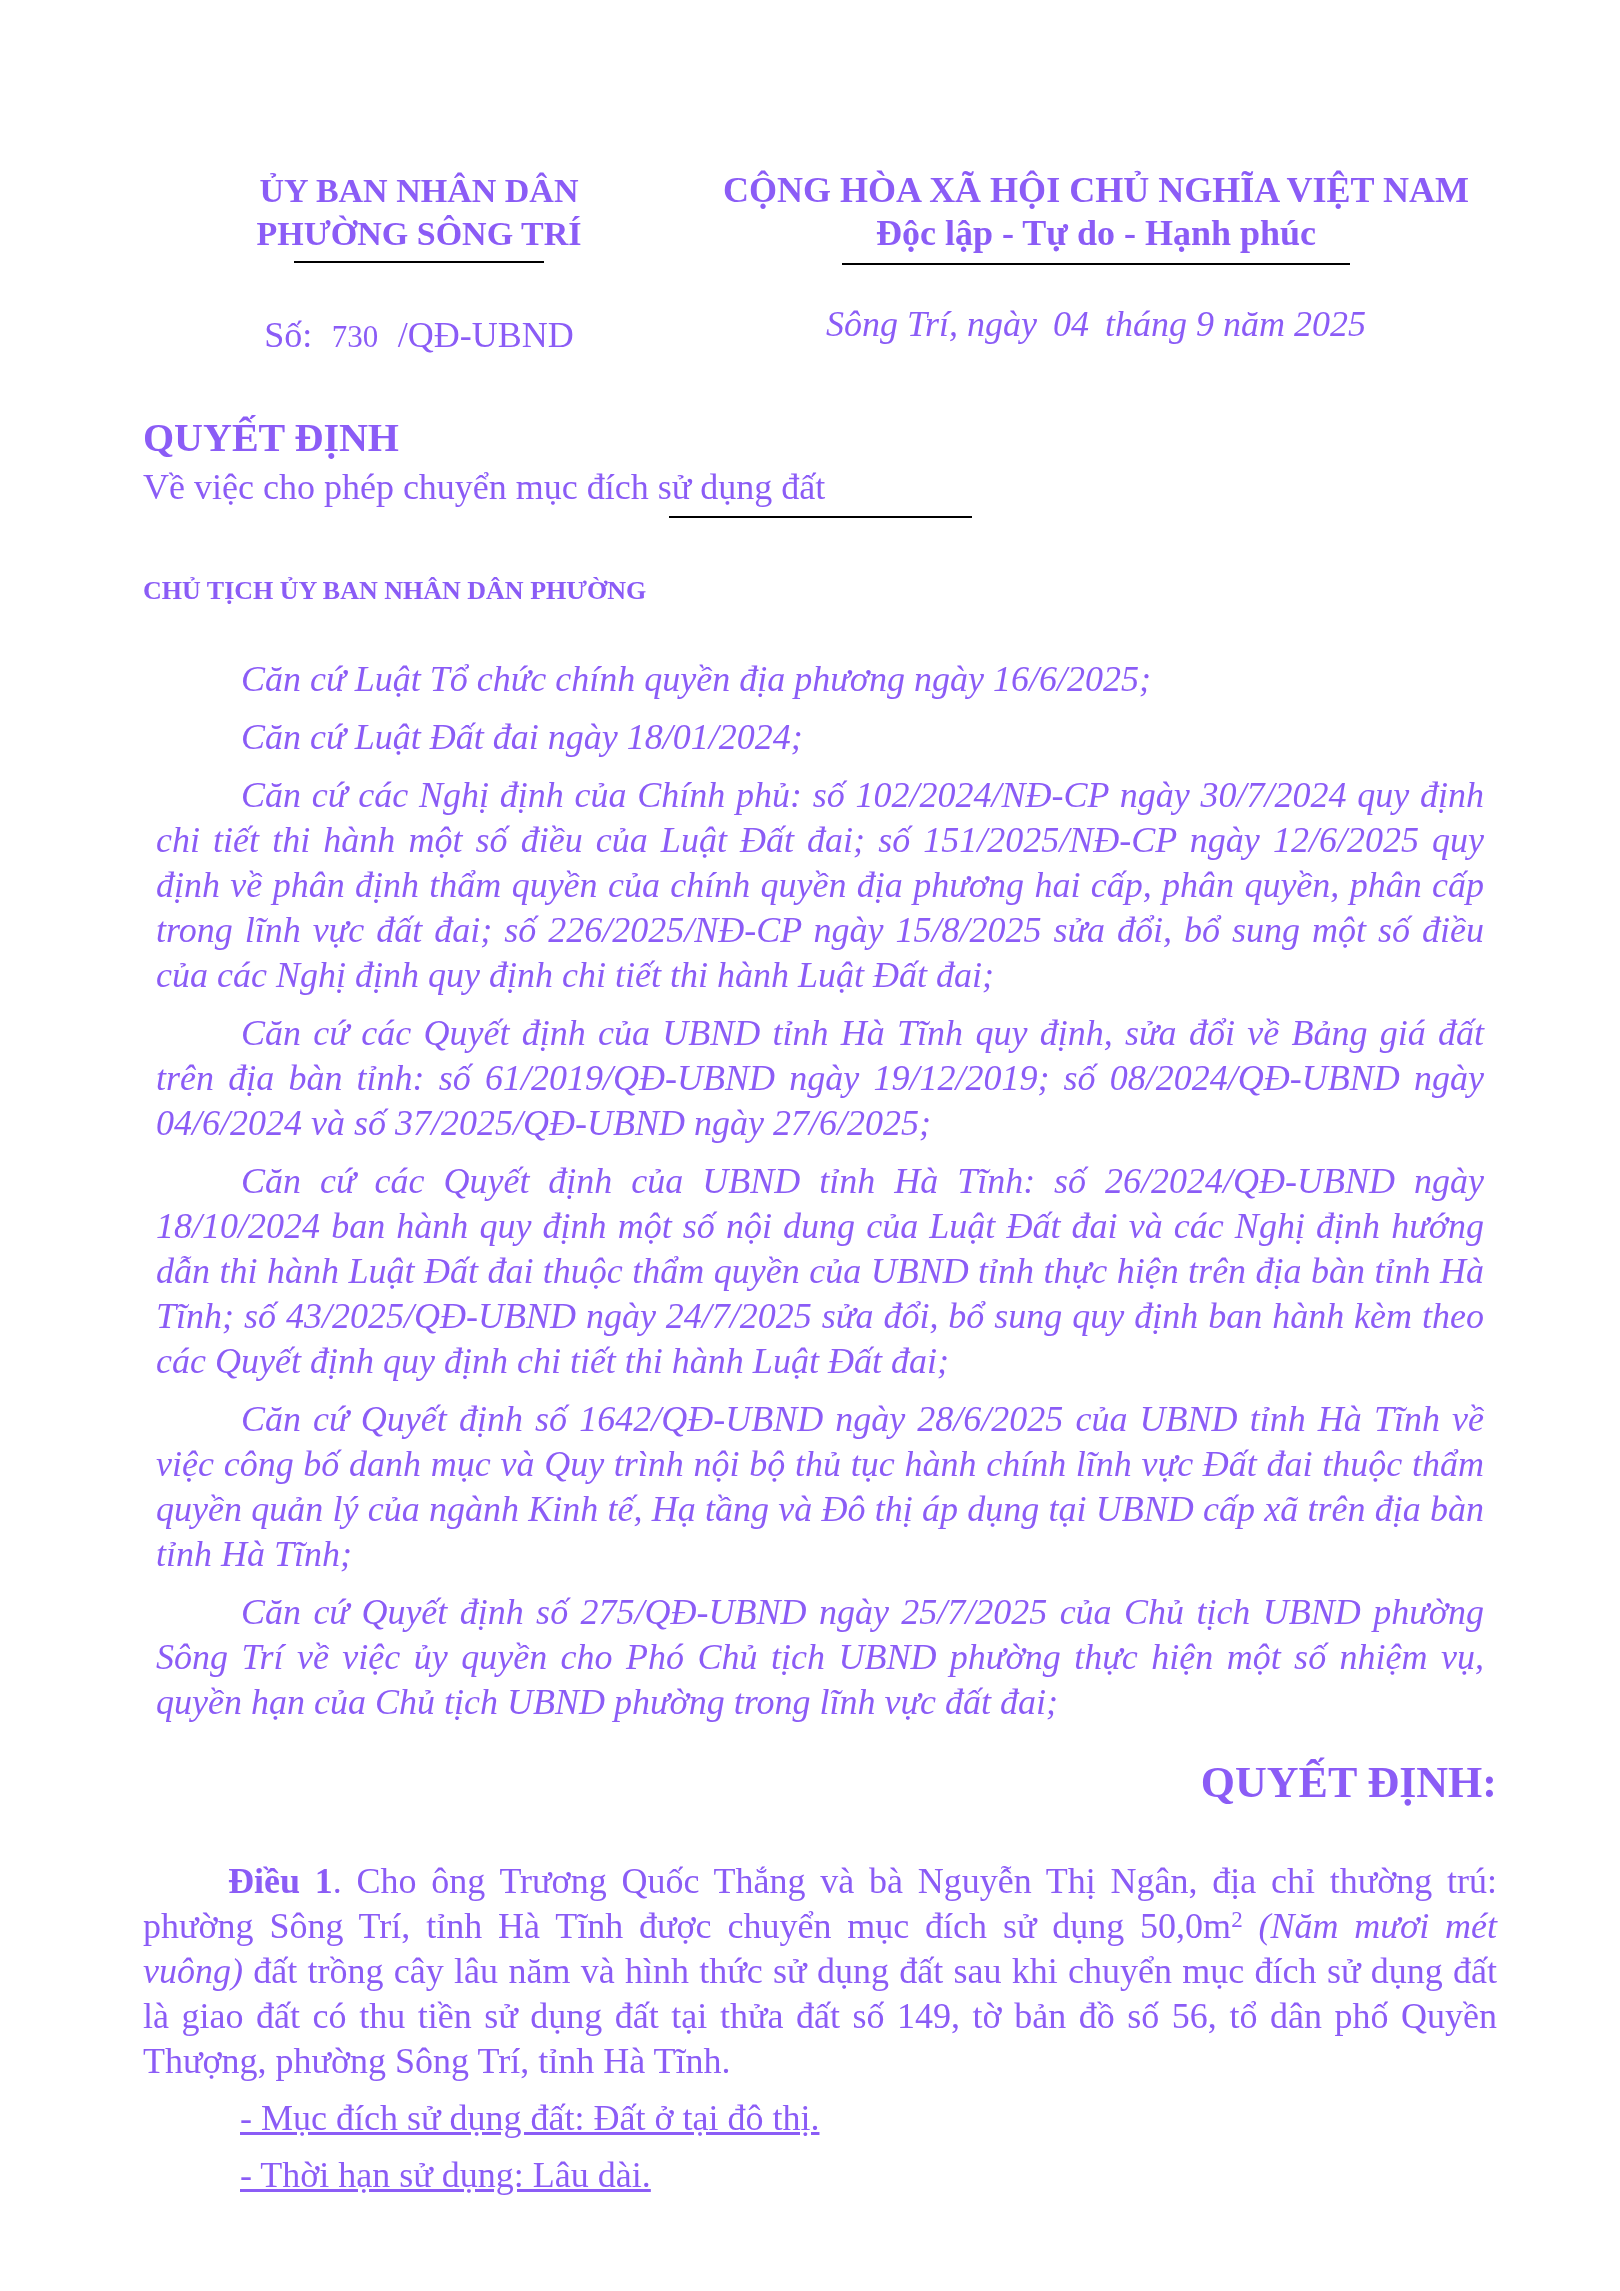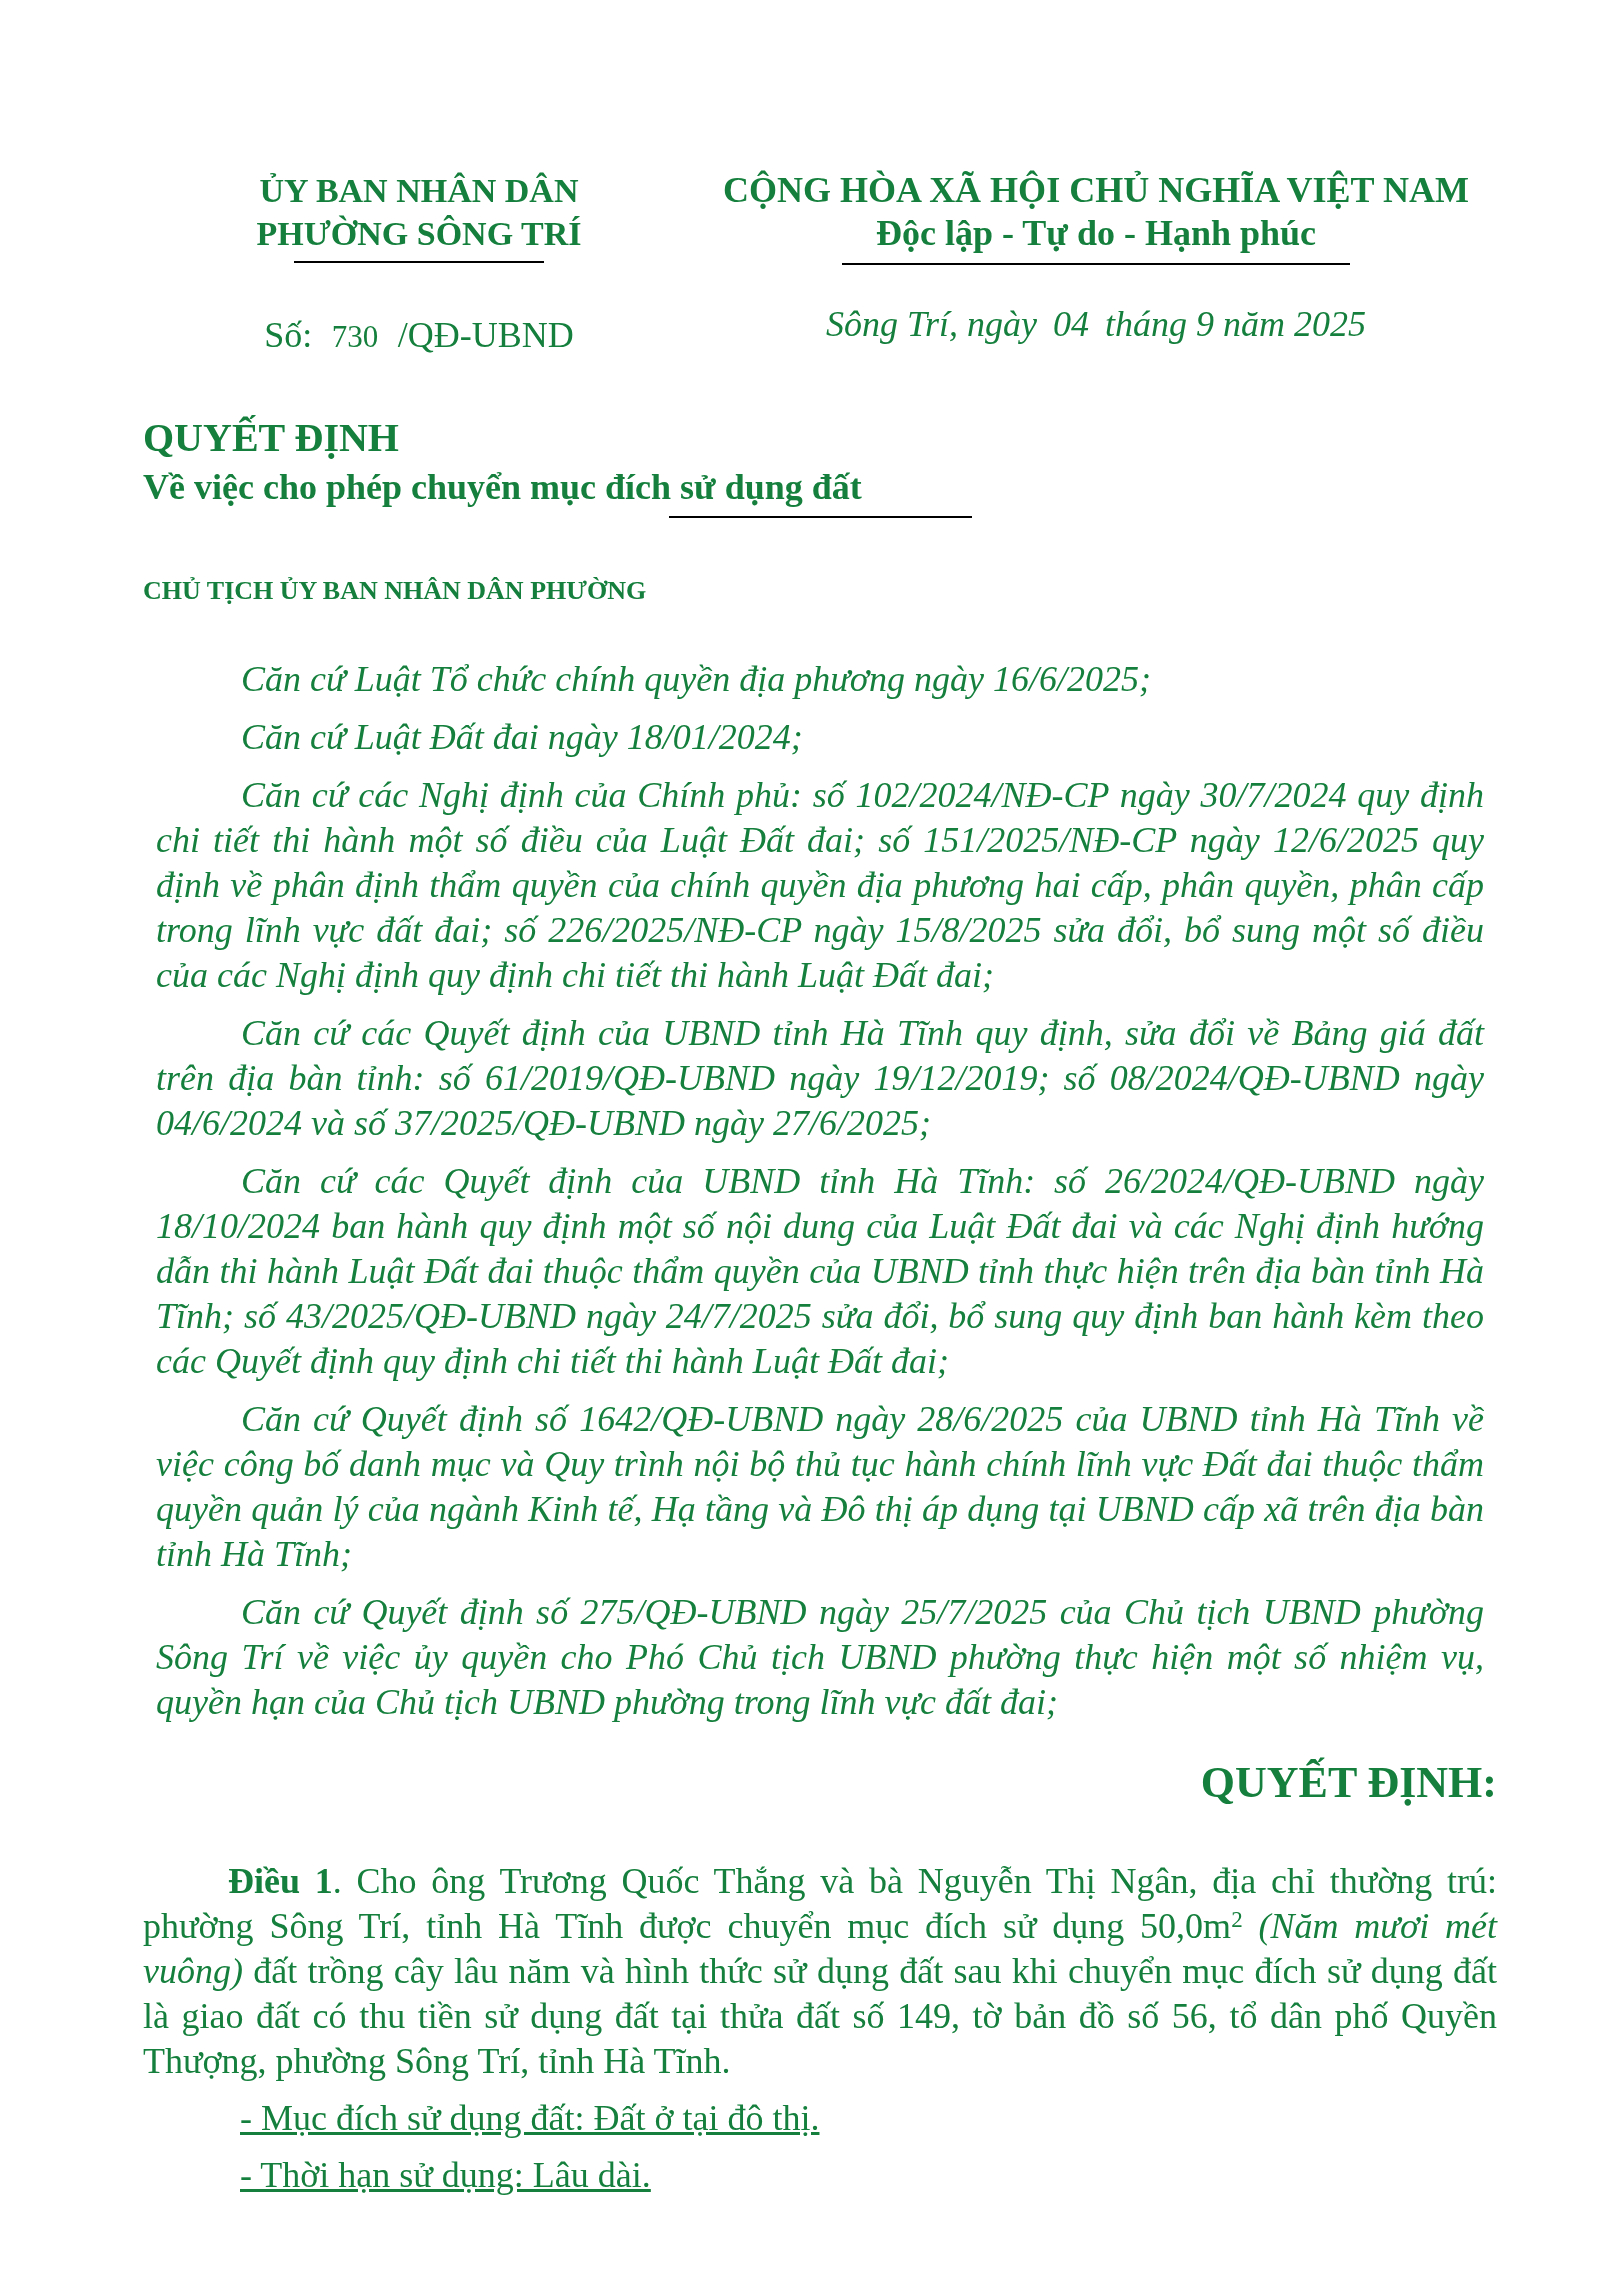--- a/index.html
+++ b/index.html
@@ -1,21 +1,21 @@
 <!DOCTYPE html>
 <html style="font-size:14.3px"><head>
 <meta charset="utf-8">
 <style>
   * { box-sizing: border-box; }
   html, body { margin: 0; padding: 0; background: #ffffff; }
   .page {
     width: 1620px;
     height: 2291px;
     background: #ffffff;
-    color: #15803d;
+    color: #8b5cf6;
     font-family: "Liberation Serif", serif;
     font-size: 36px;
     line-height: 45px;
     padding: 169px 123px 0 143px;
     overflow: hidden;
     position: relative;
   }
 
   
   .header { display: flex; }
@@ -32,21 +32,21 @@
 
   .doc-number { margin-top: 50px; font-size: 36px; white-space: nowrap; }
   .doc-number .num { font-size: 31px; margin: 0 19.6px; }
 
   .date-line { margin-top: 37px; font-style: italic; white-space: nowrap; }
   .date-line .day { margin: 0 16px; }
 
   
   .title-block { text-align: left; margin-top: 55px; }
   .title-main    { font-weight: bold; font-size: 40px; line-height: 48px; }
-  .title-subject { font-weight: bold; font-size: 36px; line-height: 46px; margin-top: 1.8px; }
+  .title-subject { font-weight: normal; font-size: 36px; line-height: 46px; margin-top: 1.8px; }
   .title-authority { font-weight: bold; font-size: 26px; line-height: 46px; margin-top: 50px; }
 
   
   .recitals { margin-top: 43px; }
   p.recital {
     margin: 13px;
     text-indent: 85px;
     text-align: justify;
     font-style: italic;
   }

